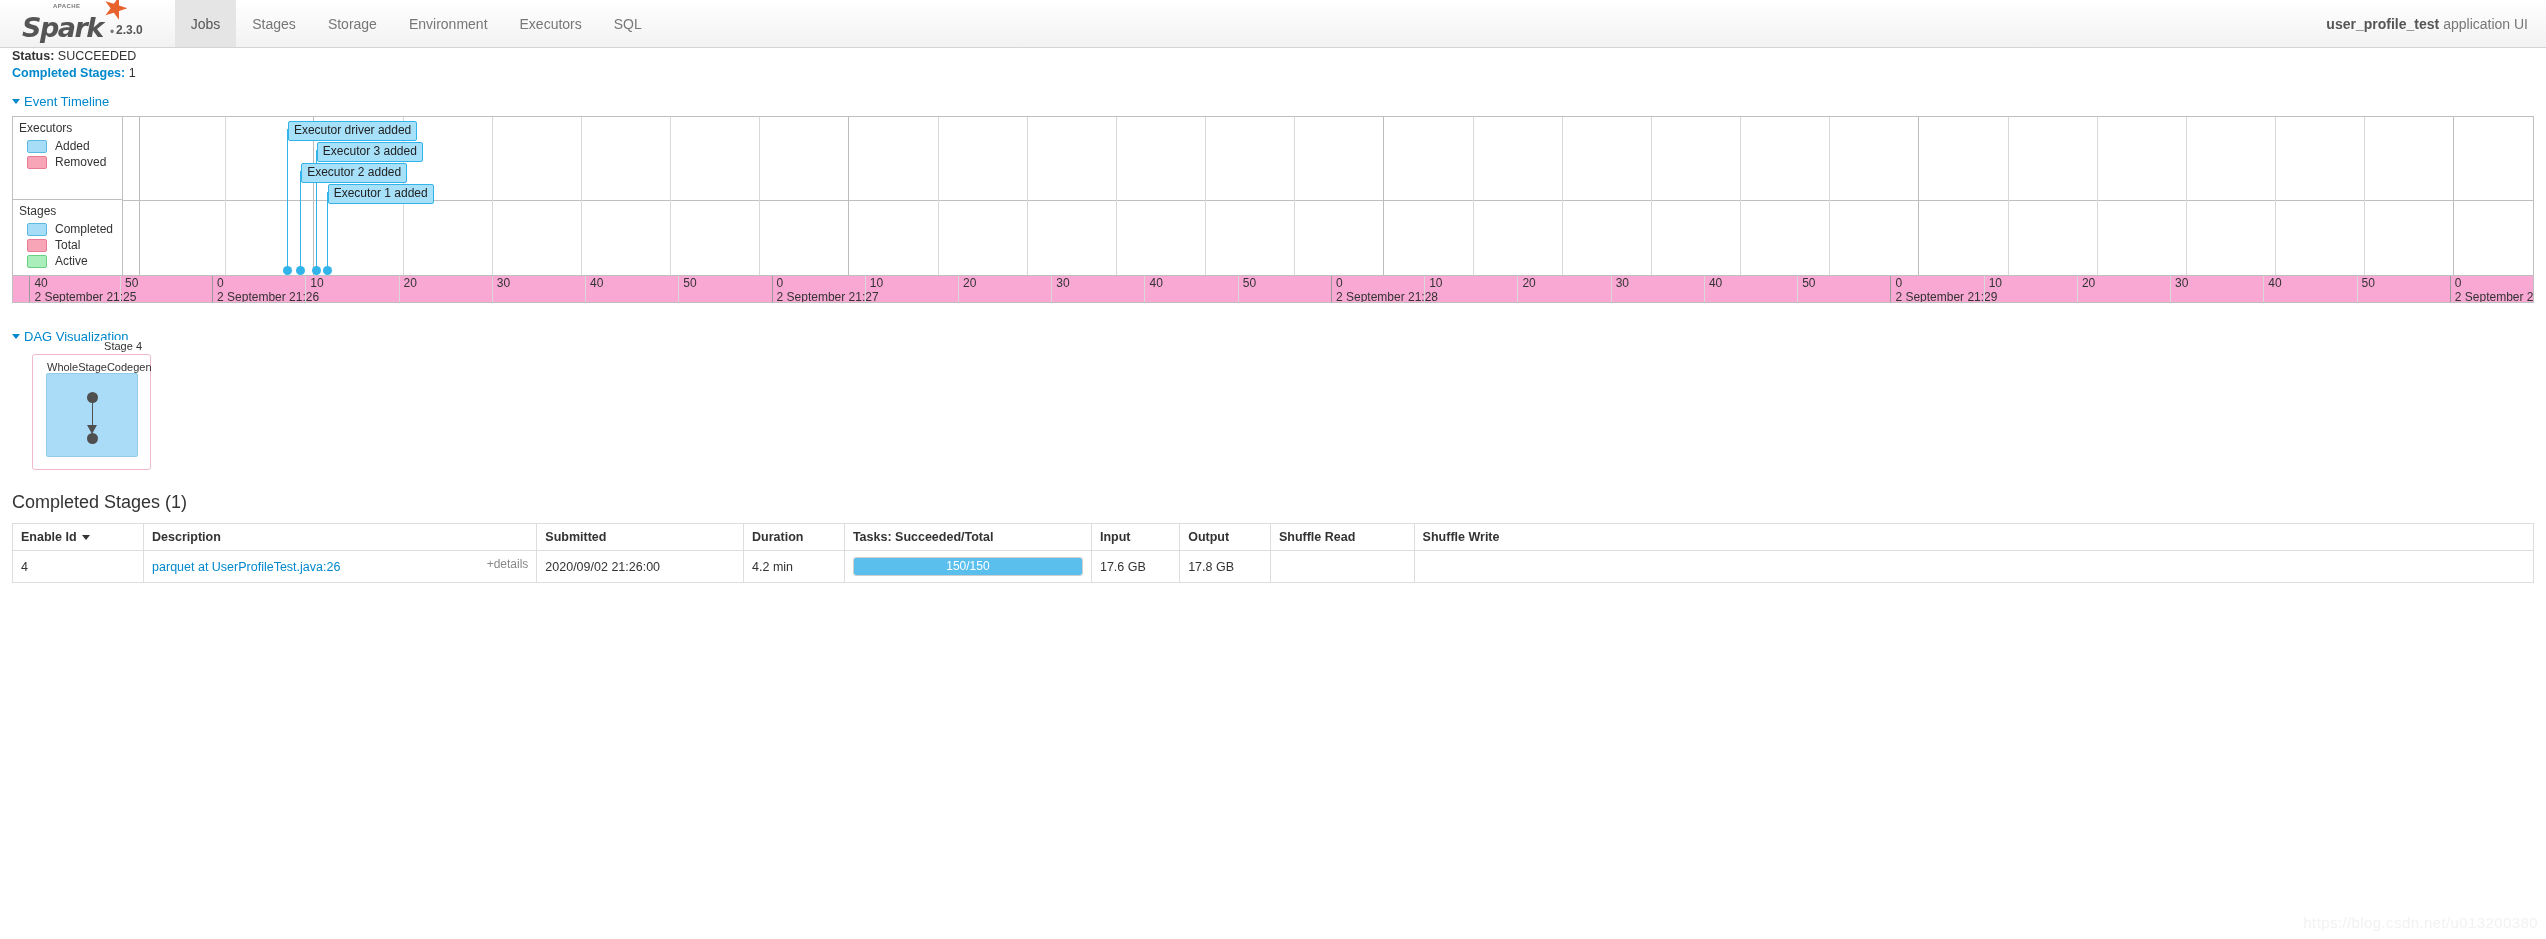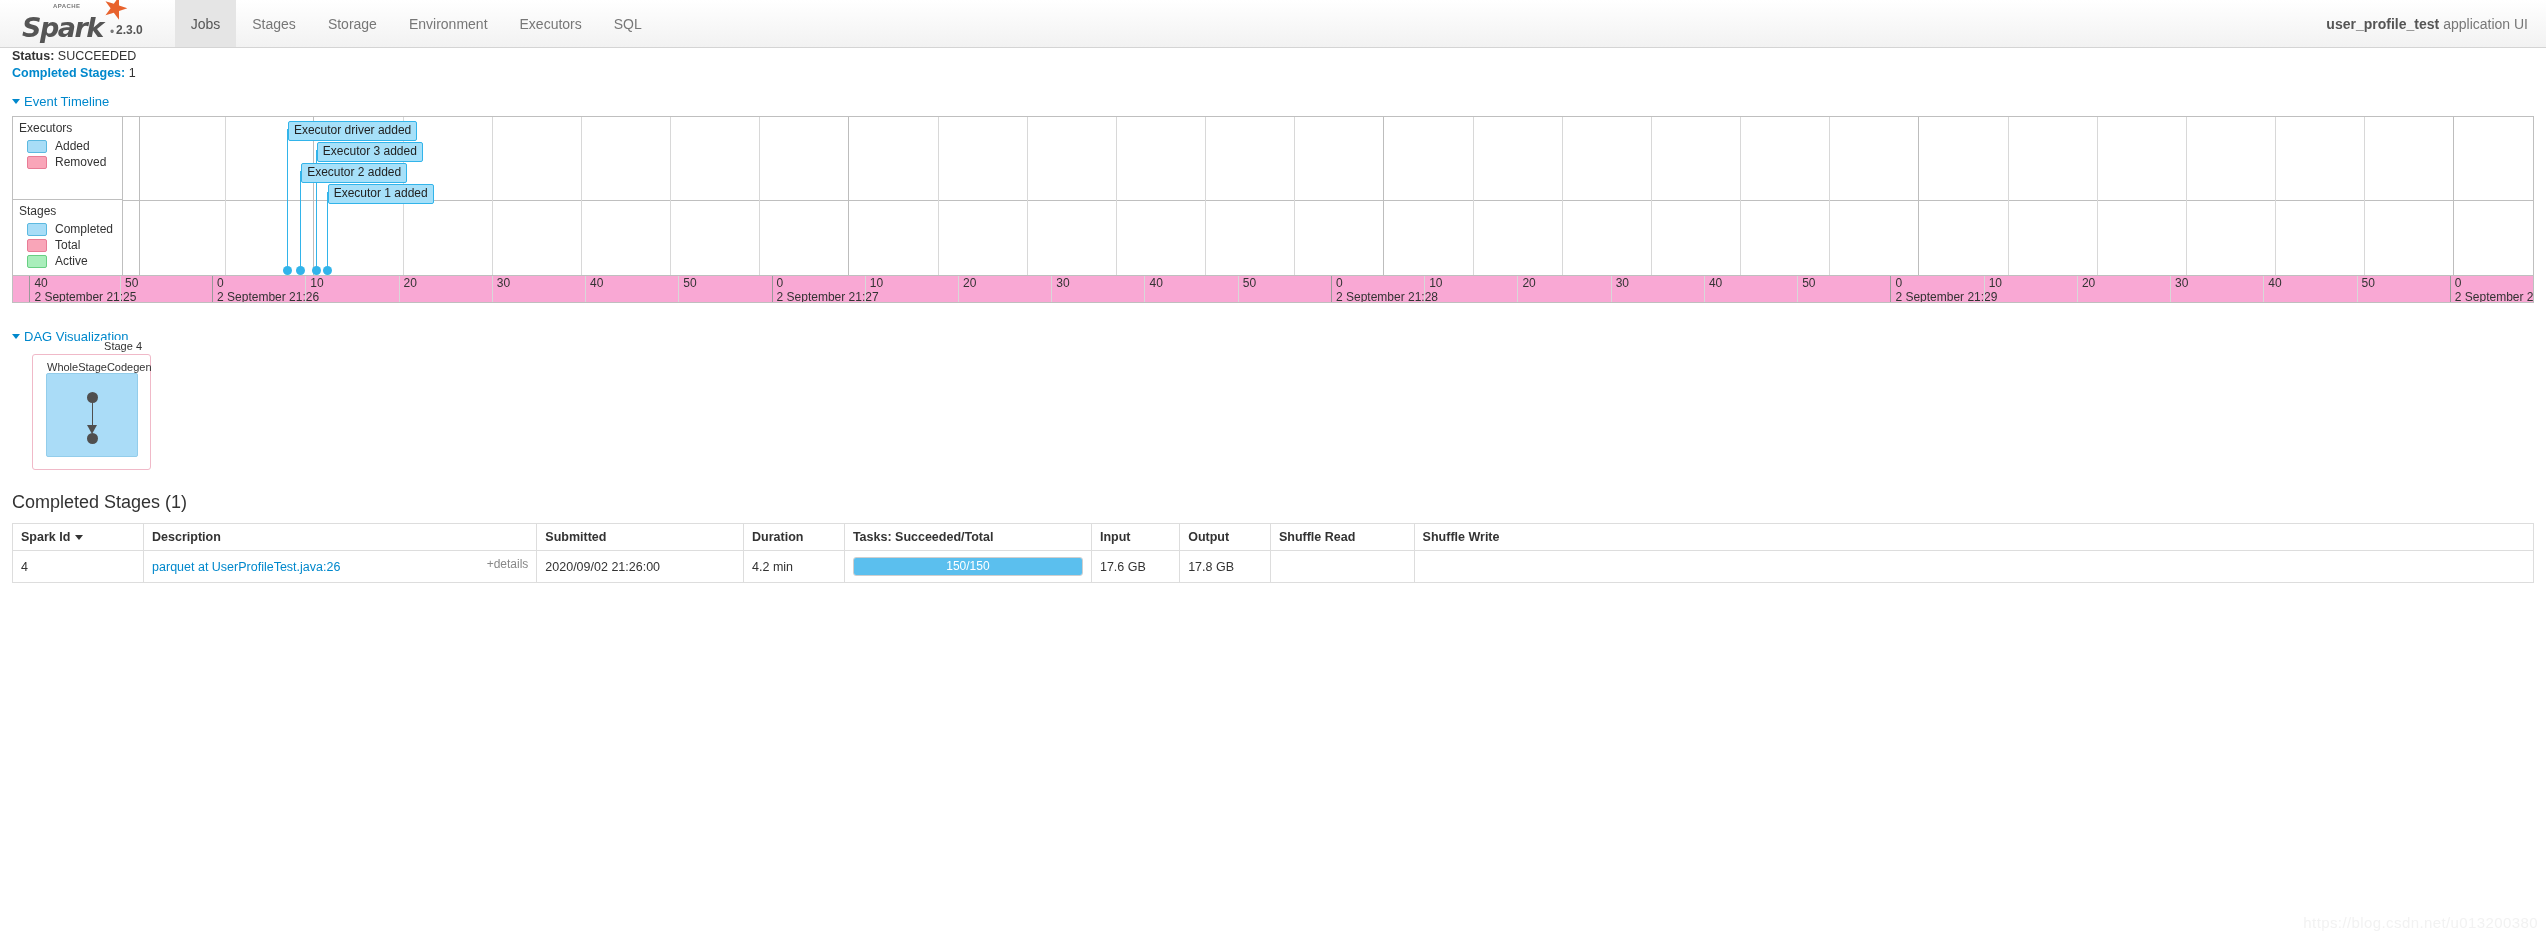--- a/index.html
+++ b/index.html
@@ -644,21 +644,21 @@
       </div>
     </div>
   </div>
 
   
   <h3 class="section-title">Completed Stages (1)</h3>
 
   <table class="stages">
     <thead>
       <tr>
-        <th style="width:5.2%"><span>Spark Id</span><span class="sort-caret"></span></th>
+        <th style="width:5.2%"><span>Enable Id</span><span class="sort-caret"></span></th>
         <th style="width:15.6%">Description</th>
         <th style="width:8.2%">Submitted</th>
         <th style="width:4.0%">Duration</th>
         <th style="width:9.8%">Tasks: Succeeded/Total</th>
         <th style="width:3.5%">Input</th>
         <th style="width:3.6%">Output</th>
         <th style="width:5.7%">Shuffle Read</th>
         <th>Shuffle Write</th>
       </tr>
     </thead>

